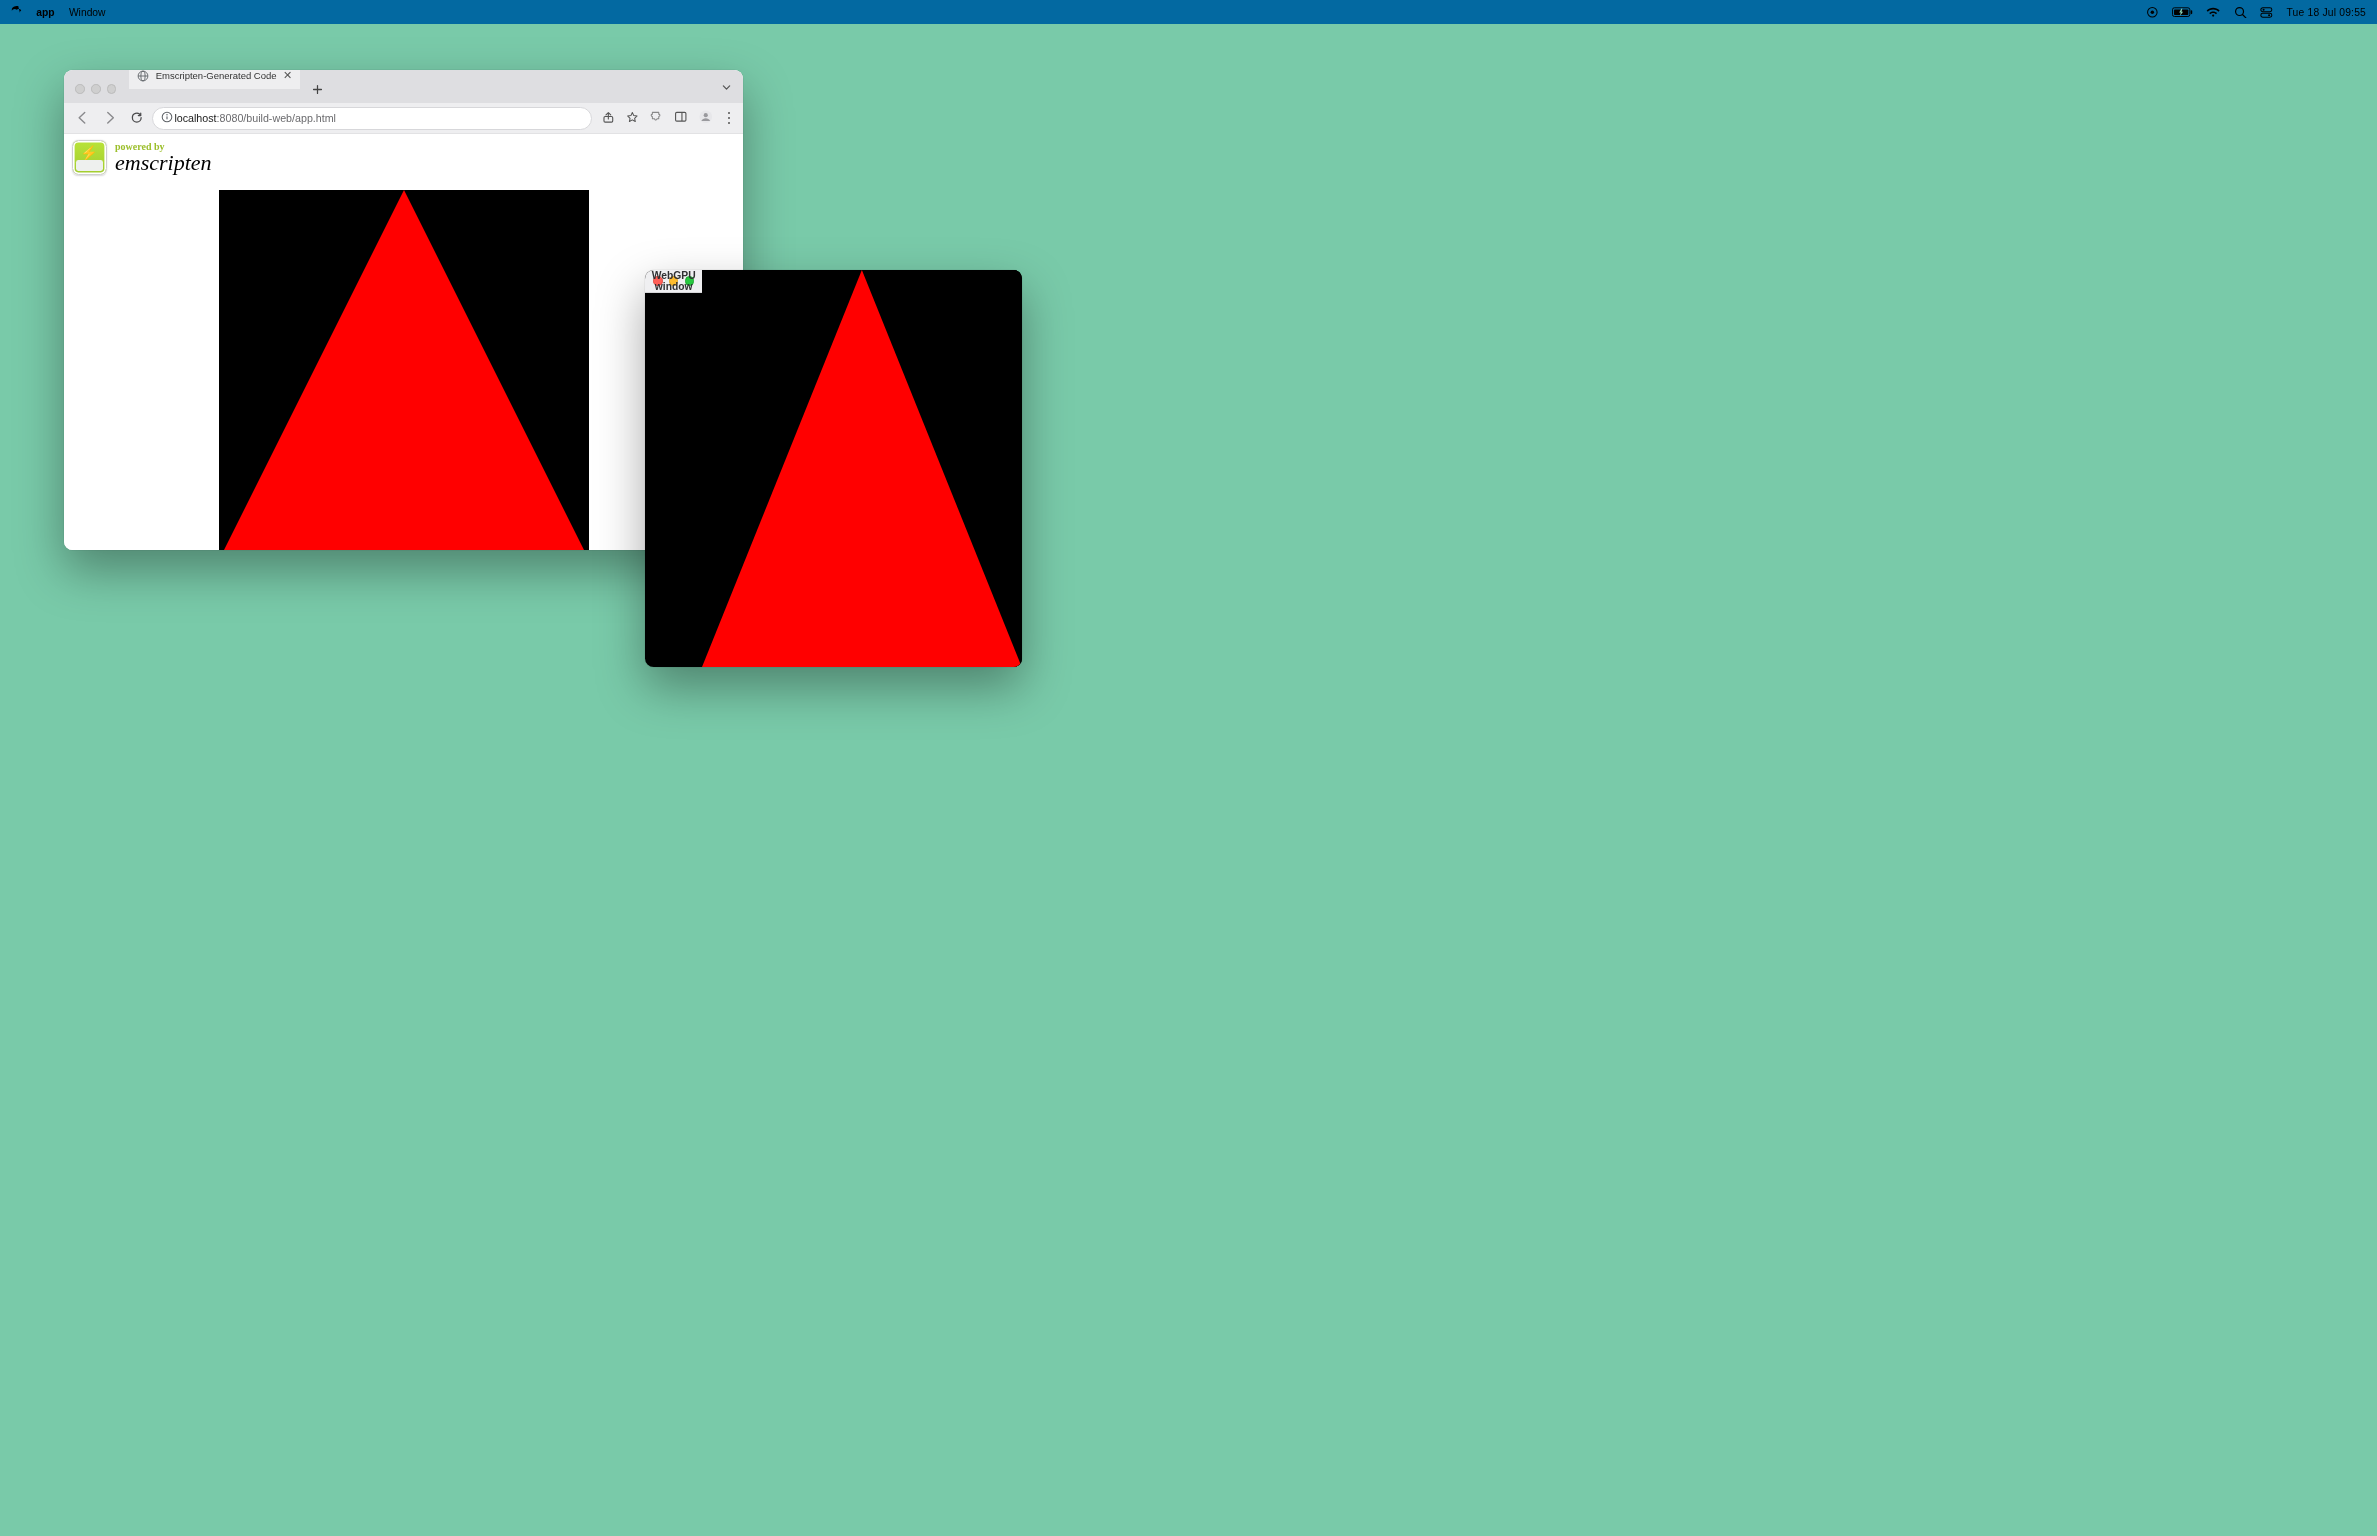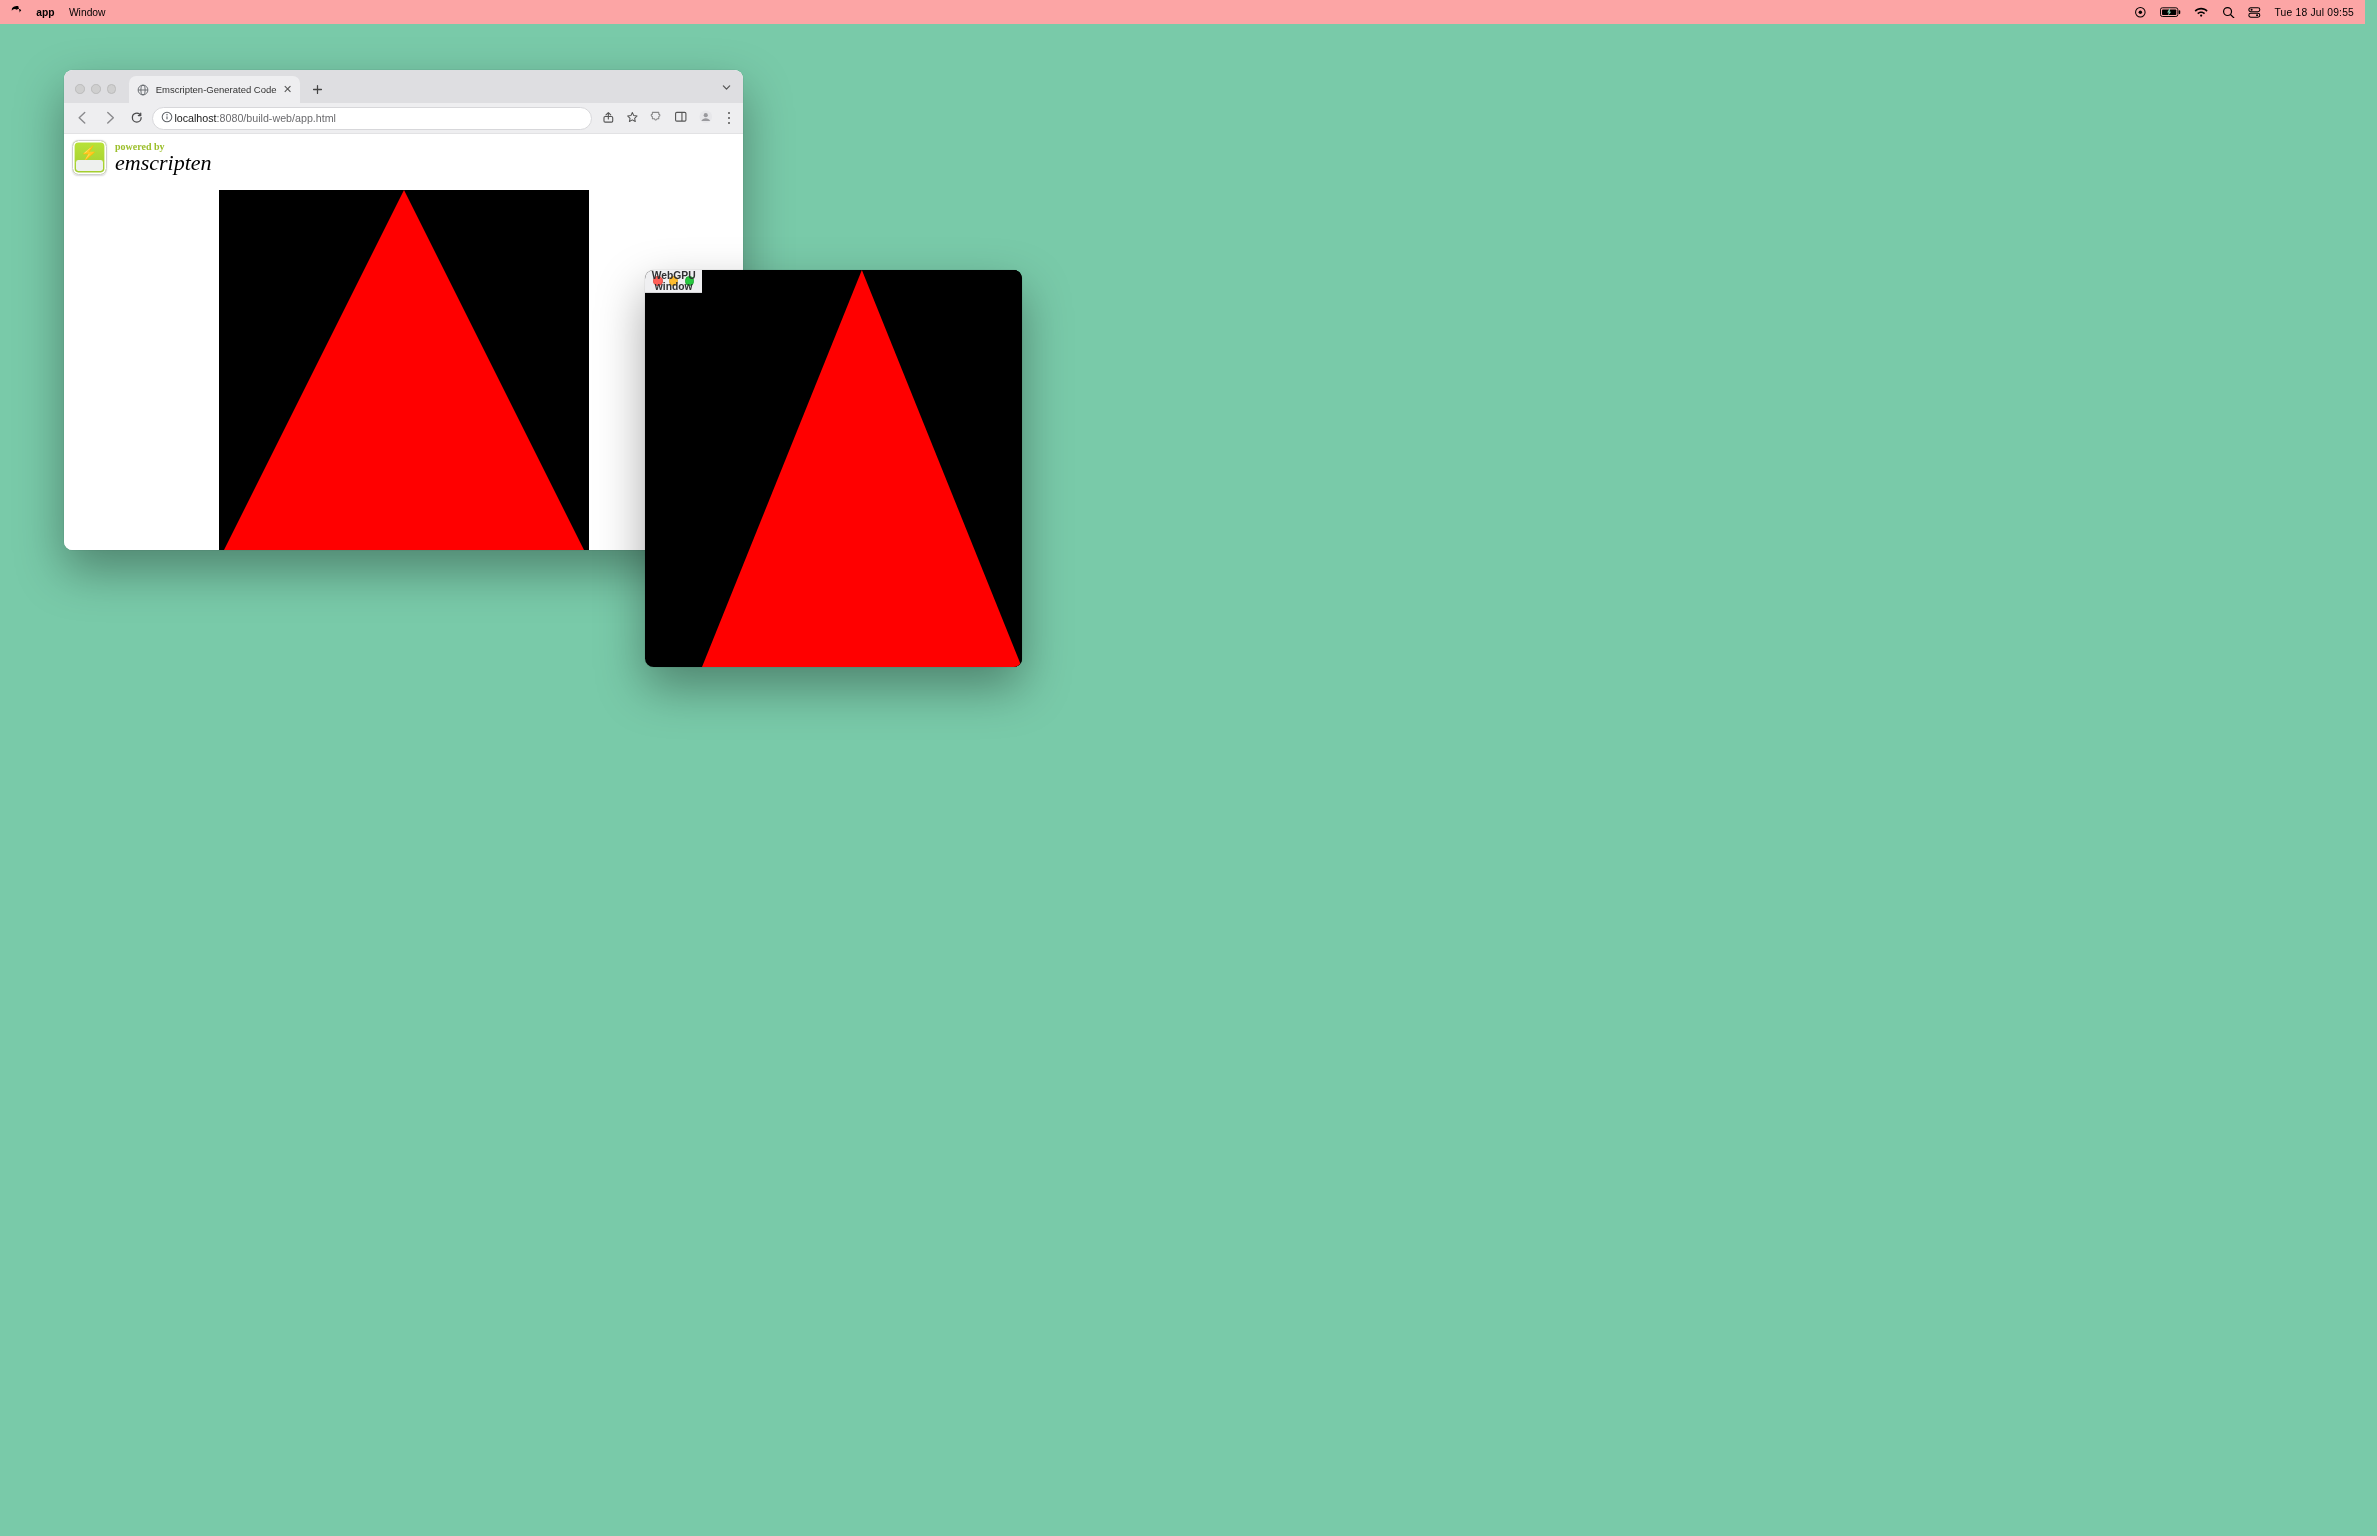--- a/index.html
+++ b/index.html
@@ -9,23 +9,23 @@
     background: #79caa9;
     position: relative;
     overflow: hidden;
     font-size: 10.3px;
     color: #222;
   }
 
   
   .menubar {
     position: absolute;
-    top: 0; left: 0; right: 12px;
+    top: 0; left: 0; right: 0;
     height: 24px;
-    background: #fca5a5;
+    background: #0369a1;
     display: flex;
     align-items: center;
     padding: 0 11px;
     font-size: 10.3px;
     color: #000;
   }
   .menubar-left { display: flex; align-items: center; gap: 14.3px; }
   .menubar-right { margin-left: auto; display: flex; align-items: center; gap: 13.5px; }
   .apple-logo svg { width: 11px; height: 12.7px; display:block; }
   .menubar .bold { font-weight: 600; }
@@ -72,21 +72,21 @@
   .browser-tab {
     height: 27px;
     background: #eeeef0;
     border-radius: 7.2px 7.2px 0 0;
     display:flex; align-items:center;
     padding: 0 8px;
     gap:6.4px;
     min-width: 159px;
     font-size: 9.5px;
     color:#333;
-    margin-bottom: 0;
+    margin-bottom: 14px;
     position: relative;
   }
   .browser-tab .favicon svg { width:12px; height:12px; display:block; }
   .browser-tab .tab-close { margin-left:auto; color:#555; font-size:11px; line-height:1; }
   .new-tab-btn {
     width: 22px; height: 22px; border-radius: 4.8px;
     display:flex; align-items:center; justify-content:center;
     color:#444; font-size:12.7px; margin-bottom:2.4px;
   }
   .tab-chevron {

